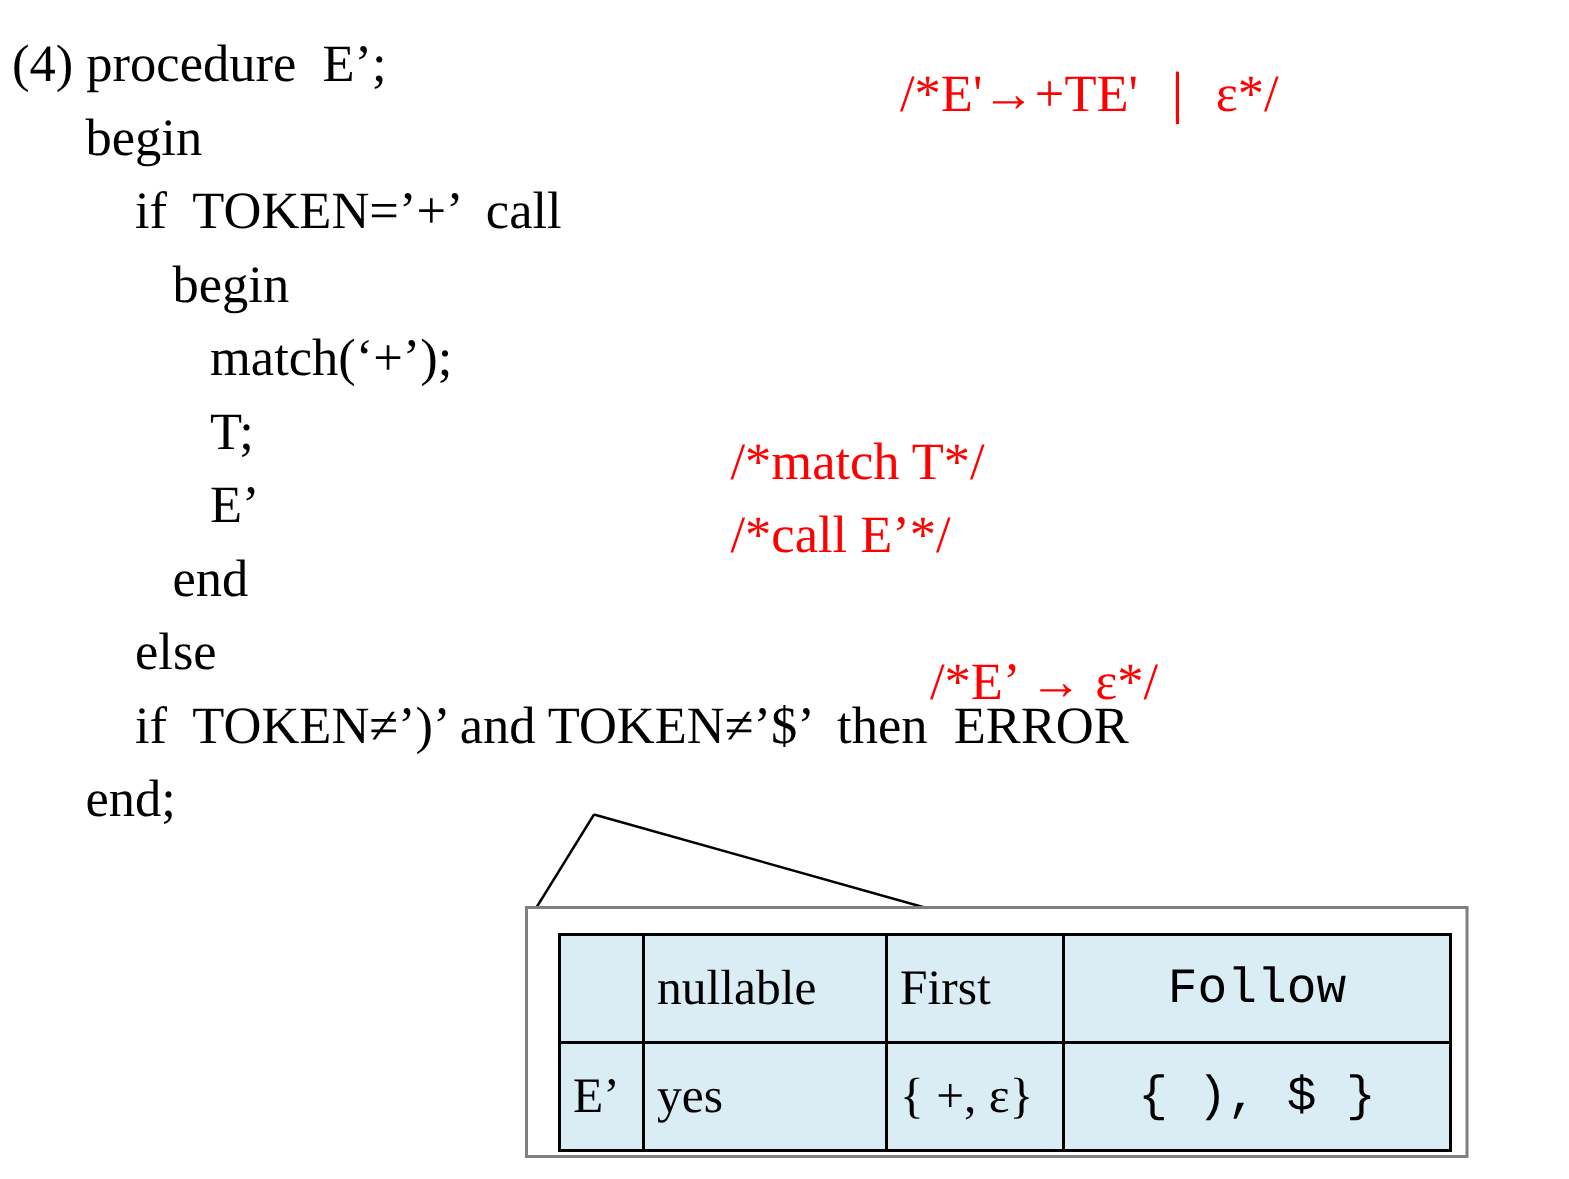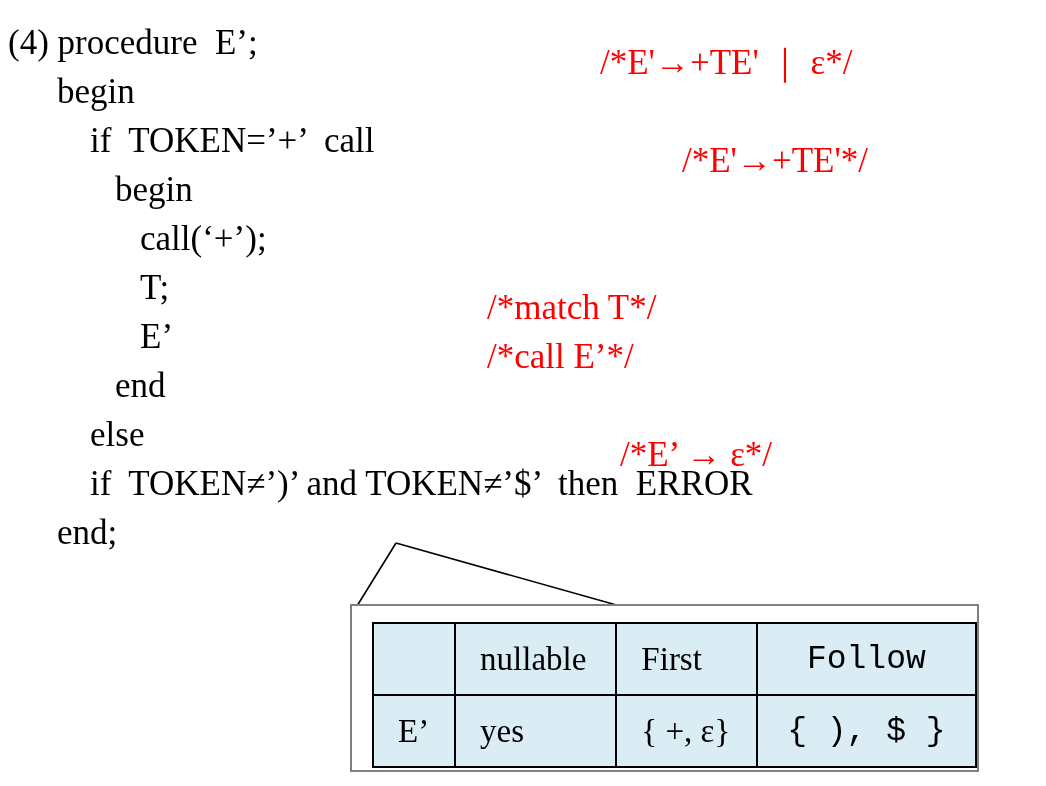--- a/index.html
+++ b/index.html
@@ -85,21 +85,21 @@
     border-collapse: collapse;
     background: #daedf4;
     table-layout: fixed;
   }
   table.ff-table td {
     border: 2px solid #000000;
     background: #daedf4;
     font-size: 33px;
     font-family: "Liberation Serif", "DejaVu Serif", serif;
     color: #000000;
-    padding: 4px 24px;
+    padding: 4px 8px;
     height: 62px;
     vertical-align: middle;
     white-space: pre;
   }
   table.ff-table td.c0 { width: 38px;  text-align: left; }
   table.ff-table td.c1 { width: 144px; text-align: left; }
   table.ff-table td.c2 { width: 100px; text-align: left; border-radius: 25px; }
   table.ff-table td.c3 { width: 240px; text-align: center; font-family: Liberation Mono, monospace; }
 </style>
 </head>
@@ -113,29 +113,28 @@
       <span class="code-text i0">(4) procedure  E’;</span>
       <span class="comment" style="left:600px">/*E'→+TE' ｜ ε*/</span>
     </div>
 
     <div class="code-line">
       <span class="code-text i1">begin</span>
     </div>
 
     <div class="code-line">
       <span class="code-text i2">if  TOKEN=’+’  call</span>
-      <span class="comment" style="left:682px">/*E'→+TE'*/</span>
     </div>
 
     <div class="code-line">
       <span class="code-text i3">begin</span>
     </div>
 
     <div class="code-line">
-      <span class="code-text i4">call(‘+’);</span>
+      <span class="code-text i4">match(‘+’);</span>
     </div>
 
     <div class="code-line">
       <span class="code-text i4">T;</span>
       <span class="comment" style="left:487px">/*match T*/</span>
     </div>
 
     <div class="code-line">
       <span class="code-text i4">E’</span>
       <span class="comment" style="left:487px">/*call E’*/</span>

